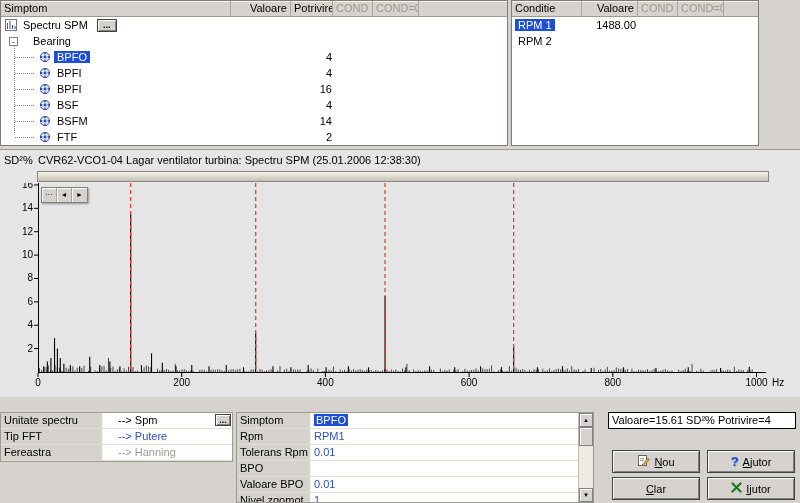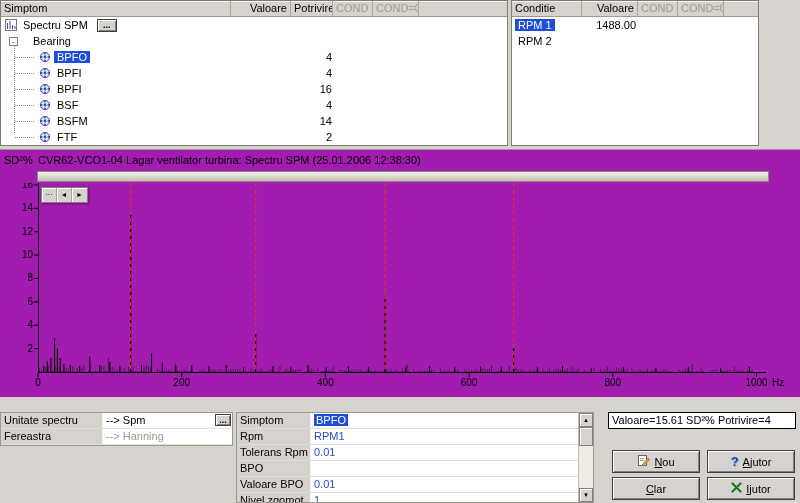--- a/index.html
+++ b/index.html
@@ -26,34 +26,34 @@
   .expand-box{width:9px;height:9px;border:1px solid #848484;background:#fff;margin-left:8px;flex:none;font:8px/7px "Liberation Mono",monospace;text-align:center}
   .bearing-row .tlabel{margin-left:12px}
   .tree-children{position:relative}
   .tree-children::before{content:"";position:absolute;left:13px;top:-3px;height:calc(100% - 9px);border-left:1px dotted #888}
   .tree-child{padding-left:34px}
   .tree-child::before{content:"";position:absolute;left:14px;top:8px;width:19px;border-top:1px dotted #888}
   .pot{position:absolute;left:247px;width:84px;text-align:right}
   .cond-val{position:absolute;left:72px;width:52px;text-align:right}
   #condition-rows .tlabel{margin-left:3px}
 
-  #chart-section{position:absolute;left:0;top:149px;width:800px;height:248px;background:#a21caf;border-top:1px solid #9C9A90}
+  #chart-section{position:absolute;left:0;top:149px;width:800px;height:248px;background:#e5e5e5;border-top:1px solid #9C9A90}
   #chart-yunit{position:absolute;left:4px;top:4px;white-space:nowrap}
   #chart-title{position:absolute;left:38px;top:4px;white-space:nowrap}
   #zoom-bar{position:absolute;left:37px;top:21px;width:732px;height:11px;background:linear-gradient(#F4F2EC,#C4C0B4);border:1px solid #8A877D}
   #nav-box{position:absolute;left:41px;top:37px;height:16px;display:flex;background:#D6D3CE;border:1px solid #808080;box-shadow:1px 1px 2px rgba(0,0,0,.35)}
   #nav-box span{display:block;width:15px;text-align:center;font-size:7px;line-height:14px;border-right:1px solid #A8A49A;box-shadow:inset 1px 1px 0 #fff;cursor:default}
   #nav-box span:last-child{border-right:none}
   #spectrum-svg{position:absolute;left:8px;top:33px}
   #spectrum-svg text{font-family:"Liberation Sans",sans-serif}
 
   #settings-table{position:absolute;left:0;top:412px;width:233px;background:#fff;border:1px solid #9C9A90}
   .srow{display:flex;height:16px;border-bottom:1px solid #E0DED6;position:relative}
   .slabel{width:102px;background:#D6D3CE;padding:1px 3px;border-right:1px solid #F5F4F0;white-space:nowrap}
-  .sval{flex:1;padding:1px 3px;white-space:nowrap}
+  .sval{flex:1;padding:1px 15px;white-space:nowrap}
   .sval.blue{color:#2B50C8}.sval.gray{color:#9C9A90}.sval.dark{color:#000}
   .srow .mini-btn{position:absolute;right:1px;top:1px;margin:0;width:16px;height:12px}
 
   #details-table{position:absolute;left:236px;top:412px;width:358px;height:91px;background:#fff;border:1px solid #9C9A90;overflow:hidden}
   .drow{display:flex;height:16px;border-bottom:1px solid #E0DED6;margin-right:15px}
   .dlabel{width:74px;background:#D6D3CE;padding:1px 3px;border-right:1px solid #F5F4F0;white-space:nowrap}
   .dval{flex:1;padding:1px 3px;color:#2B50C8;white-space:nowrap}
   .dval span.sel{padding:0 2px;color:#fff}
   .vscroll{position:absolute;right:0;top:0;width:15px;height:100%;background:#EDEBE3;border-left:1px solid #C0BCB0}
   .sbtn{position:absolute;left:0;width:14px;height:14px;background:#D6D3CE;border:1px solid #808080;box-shadow:inset 1px 1px 0 #fff;font-size:6px;line-height:12px;text-align:center;cursor:default}
@@ -567,20 +567,24 @@
     </svg>
 </div>
 
 <div id="settings-table">
     <div class="srow">
       <div class="slabel">Unitate spectru</div>
       <div class="sval dark">--&gt; Spm</div>
       <button class="mini-btn">...</button>
     </div>
     <div class="srow">
+      <div class="slabel">Tip FFT</div>
+      <div class="sval blue">--&gt; Putere</div>
+    </div>
+    <div class="srow">
       <div class="slabel">Fereastra</div>
       <div class="sval gray">--&gt; Hanning</div>
     </div>
   </div>
 
 <div id="details-table">
   <div id="details-rows">
       <div class="drow">
         <div class="dlabel">Simptom</div>
         <div class="dval"><span class="sel">BPFO</span></div>

